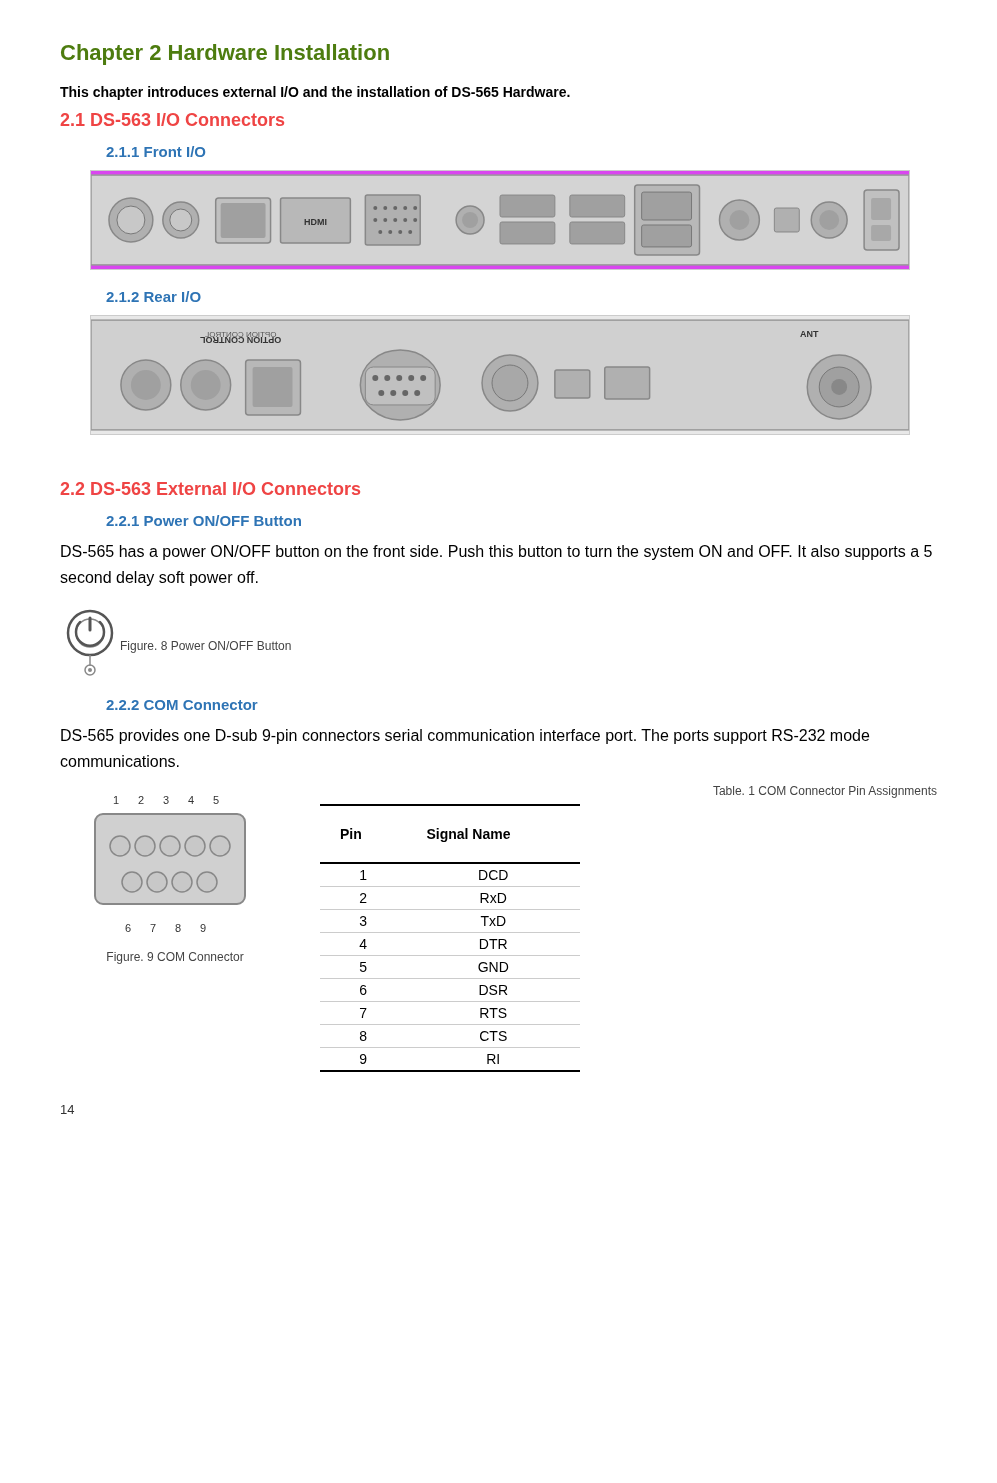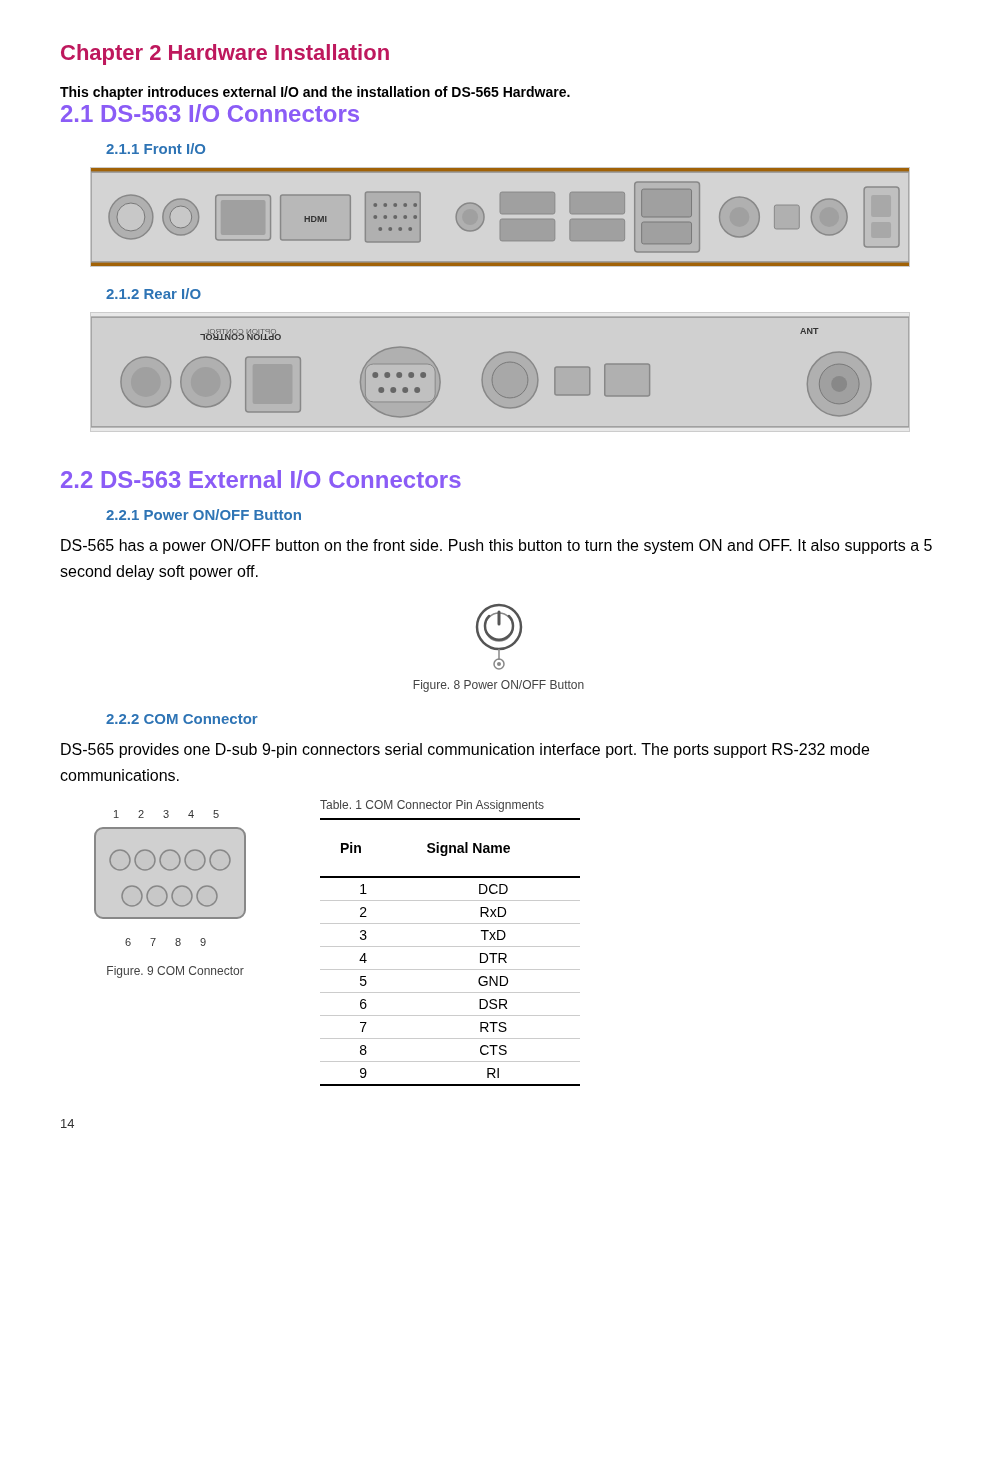--- a/index.html
+++ b/index.html
@@ -9,52 +9,53 @@
       background: #fff;
       color: #000;
       width: 997px;
       min-height: 1483px;
       padding: 40px 60px 40px 60px;
     }
 
     h1.chapter-title {
       font-size: 22px;
       font-weight: bold;
-      color: #be185d;
+      color: #4d7c0f;
       margin-bottom: 18px;
     }
 
     .intro-text {
       font-size: 14px;
       font-weight: bold;
     }
 
     h2.section-title {
-      font-size: 24px;
+      font-size: 18px;
       font-weight: bold;
-      color: #8b5cf6;
+      color: #ef4444;
       margin-bottom: 12px;
+      margin-top: 10px;
     }
 
     h3.subsection-title {
       font-size: 15px;
       font-weight: bold;
       color: #2e74b5;
       margin-left: 46px;
       margin-bottom: 10px;
       margin-top: 10px;
     }
 
     .front-io-image {
       margin-left: 30px;
       margin-bottom: 18px;
       border: 1px solid #ccc;
       width: 820px;
       height: 100px;
-      background: #a16207;
+      background: #d946ef;
       display: flex;
       align-items: center;
       justify-content: center;
       position: relative;
       overflow: hidden;
     }
 
     .front-io-image svg {
       width: 820px;
       height: 100px;
@@ -78,21 +79,21 @@
     }
 
     .section-body {
       margin-bottom: 10px;
       font-size: 16px;
       line-height: 1.6;
     }
 
     .figure-container {
       display: flex;
-      flex-direction: column;
+      flex-direction: row;
       align-items: center;
       margin: 18px 0;
     }
 
     .power-button-svg {
       width: 60px;
       height: 70px;
     }
 
     .figure-caption {
@@ -122,21 +123,21 @@
     }
 
     .com-right {
       flex: 1;
     }
 
     .table-title {
       font-size: 12px;
       color: #444;
       margin-bottom: 6px;
-      text-align: left;
+      text-align: right;
     }
 
     table.pin-table {
       border-collapse: collapse;
       width: 260px;
       font-size: 14px;
     }
 
     table.pin-table th {
       border-bottom: 2px solid #000;

